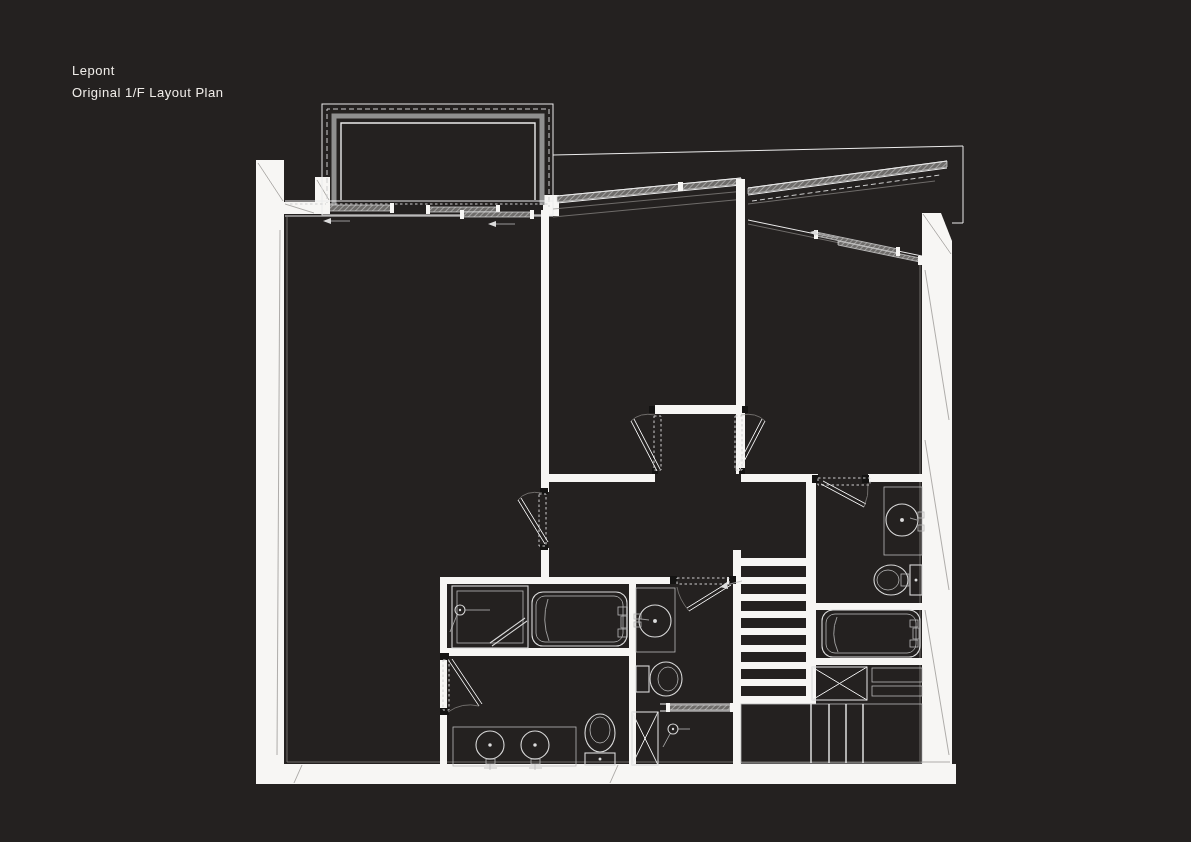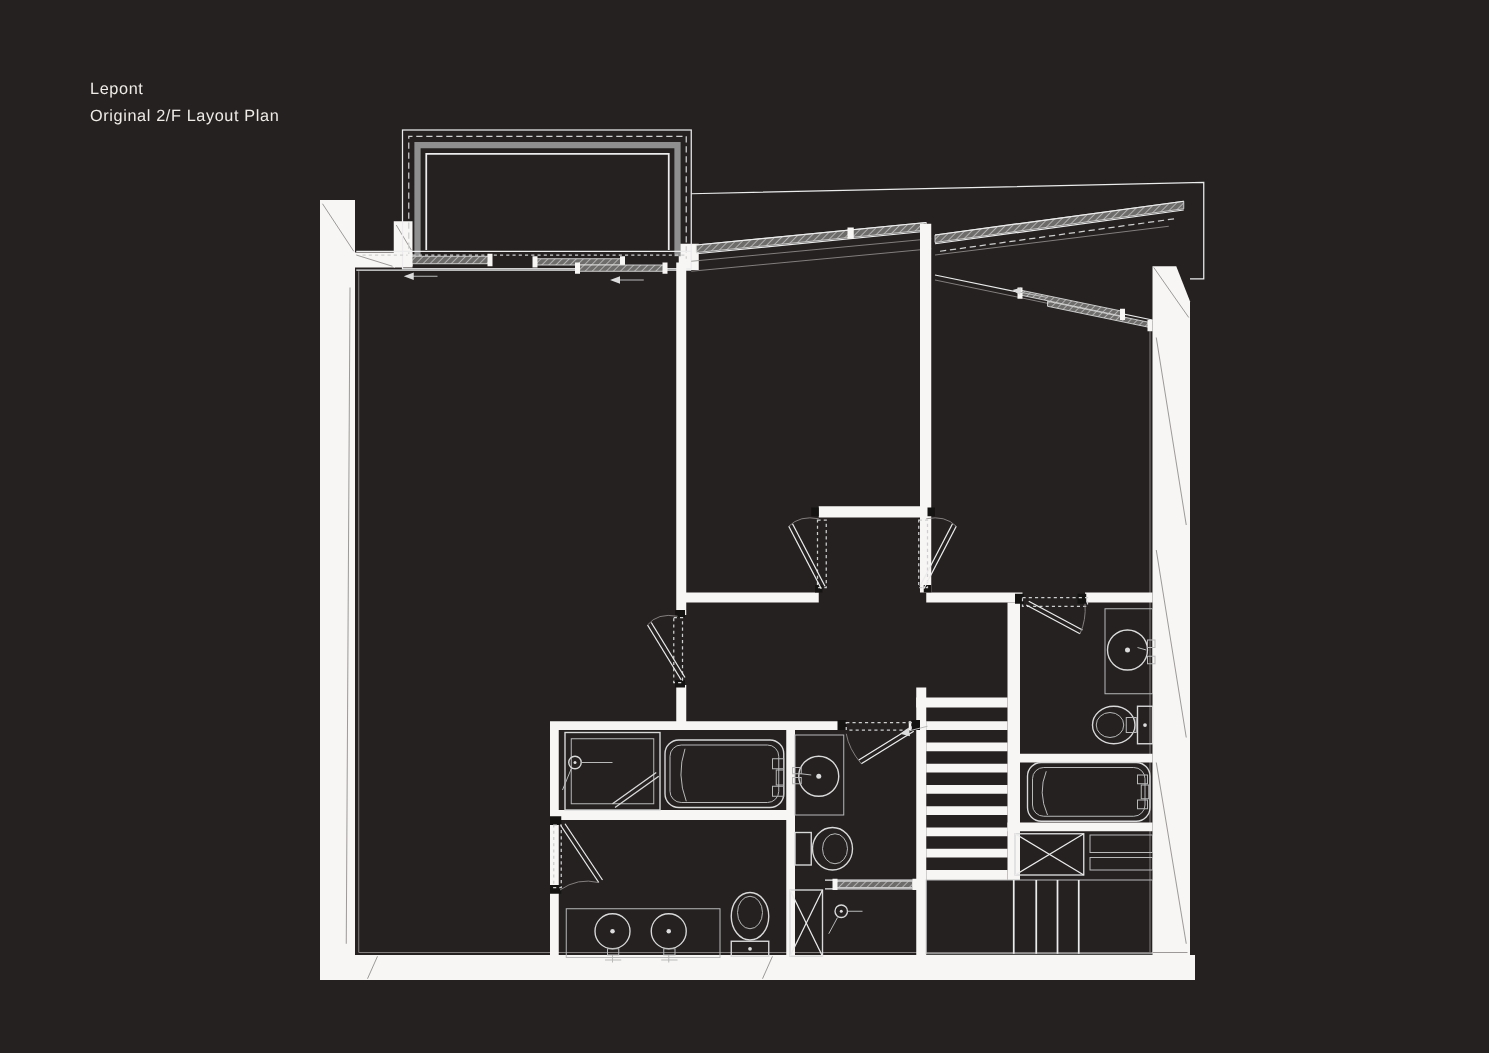--- a/index.html
+++ b/index.html
@@ -21,21 +21,21 @@
   .hb{fill:url(#hatch);stroke:#dcdcdc;stroke-width:.7;}
   .hinge{fill:#141312;stroke:none;}
   .arrow{fill:#dcdcdc;stroke:none;}
 </style>
 </head>
 <body>
 
 <div class="stage">
   <div class="title-block">
     <div class="t1">Lepont</div>
-    <div class="t2">Original 2/F Layout Plan</div>
+    <div class="t2">Original 1/F Layout Plan</div>
   </div>
 
   <svg width="1191" height="842" viewBox="0 0 1191 842">
     <defs>
       <pattern id="hatch" width="4" height="4" patternUnits="userSpaceOnUse" patternTransform="rotate(45)">
         <rect width="4" height="4" fill="#6e6c6a"></rect>
         <line x1="0" y1="0" x2="0" y2="4" stroke="#c9c9c9" stroke-width="1.2"></line>
       </pattern>
     </defs>
 

